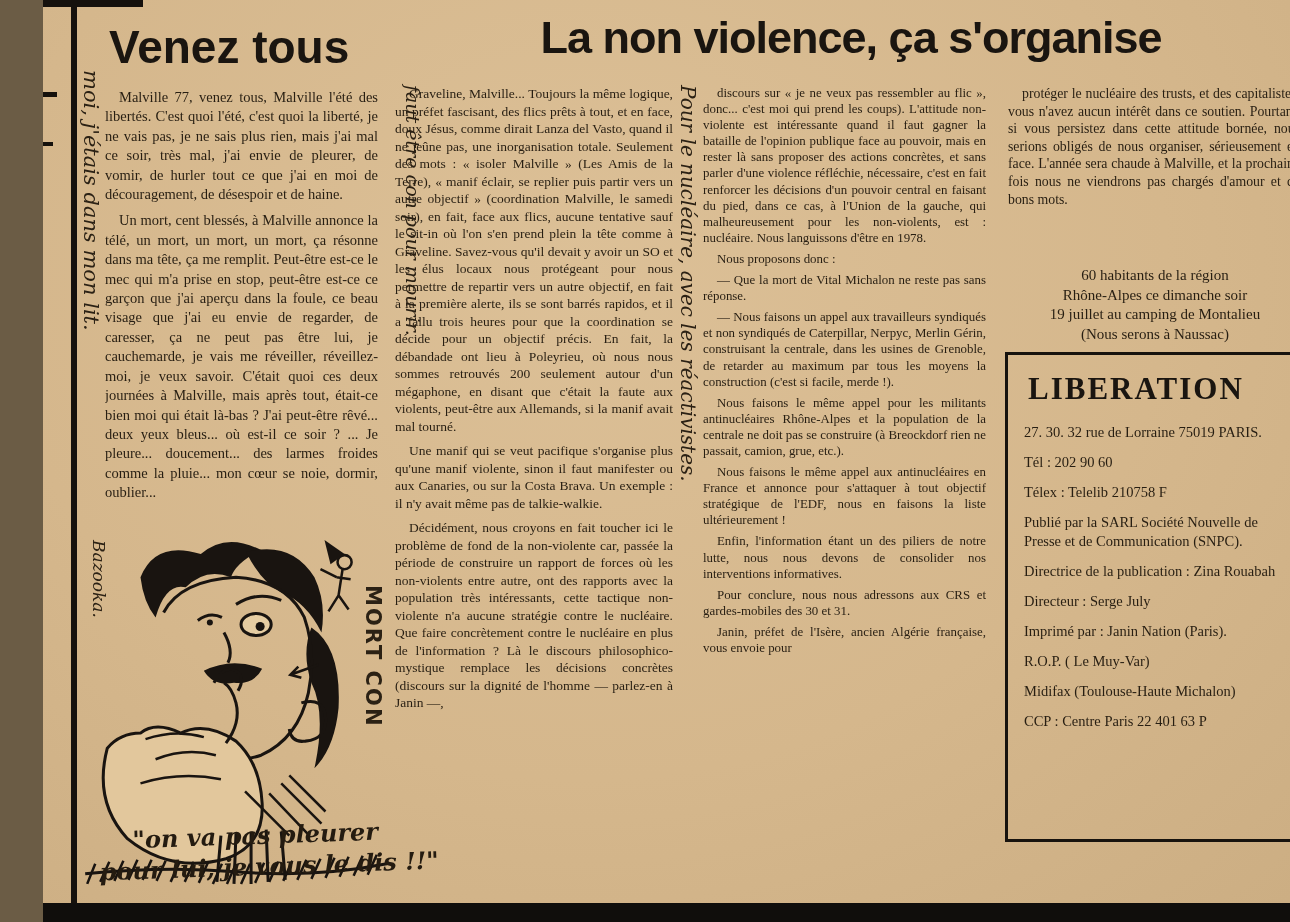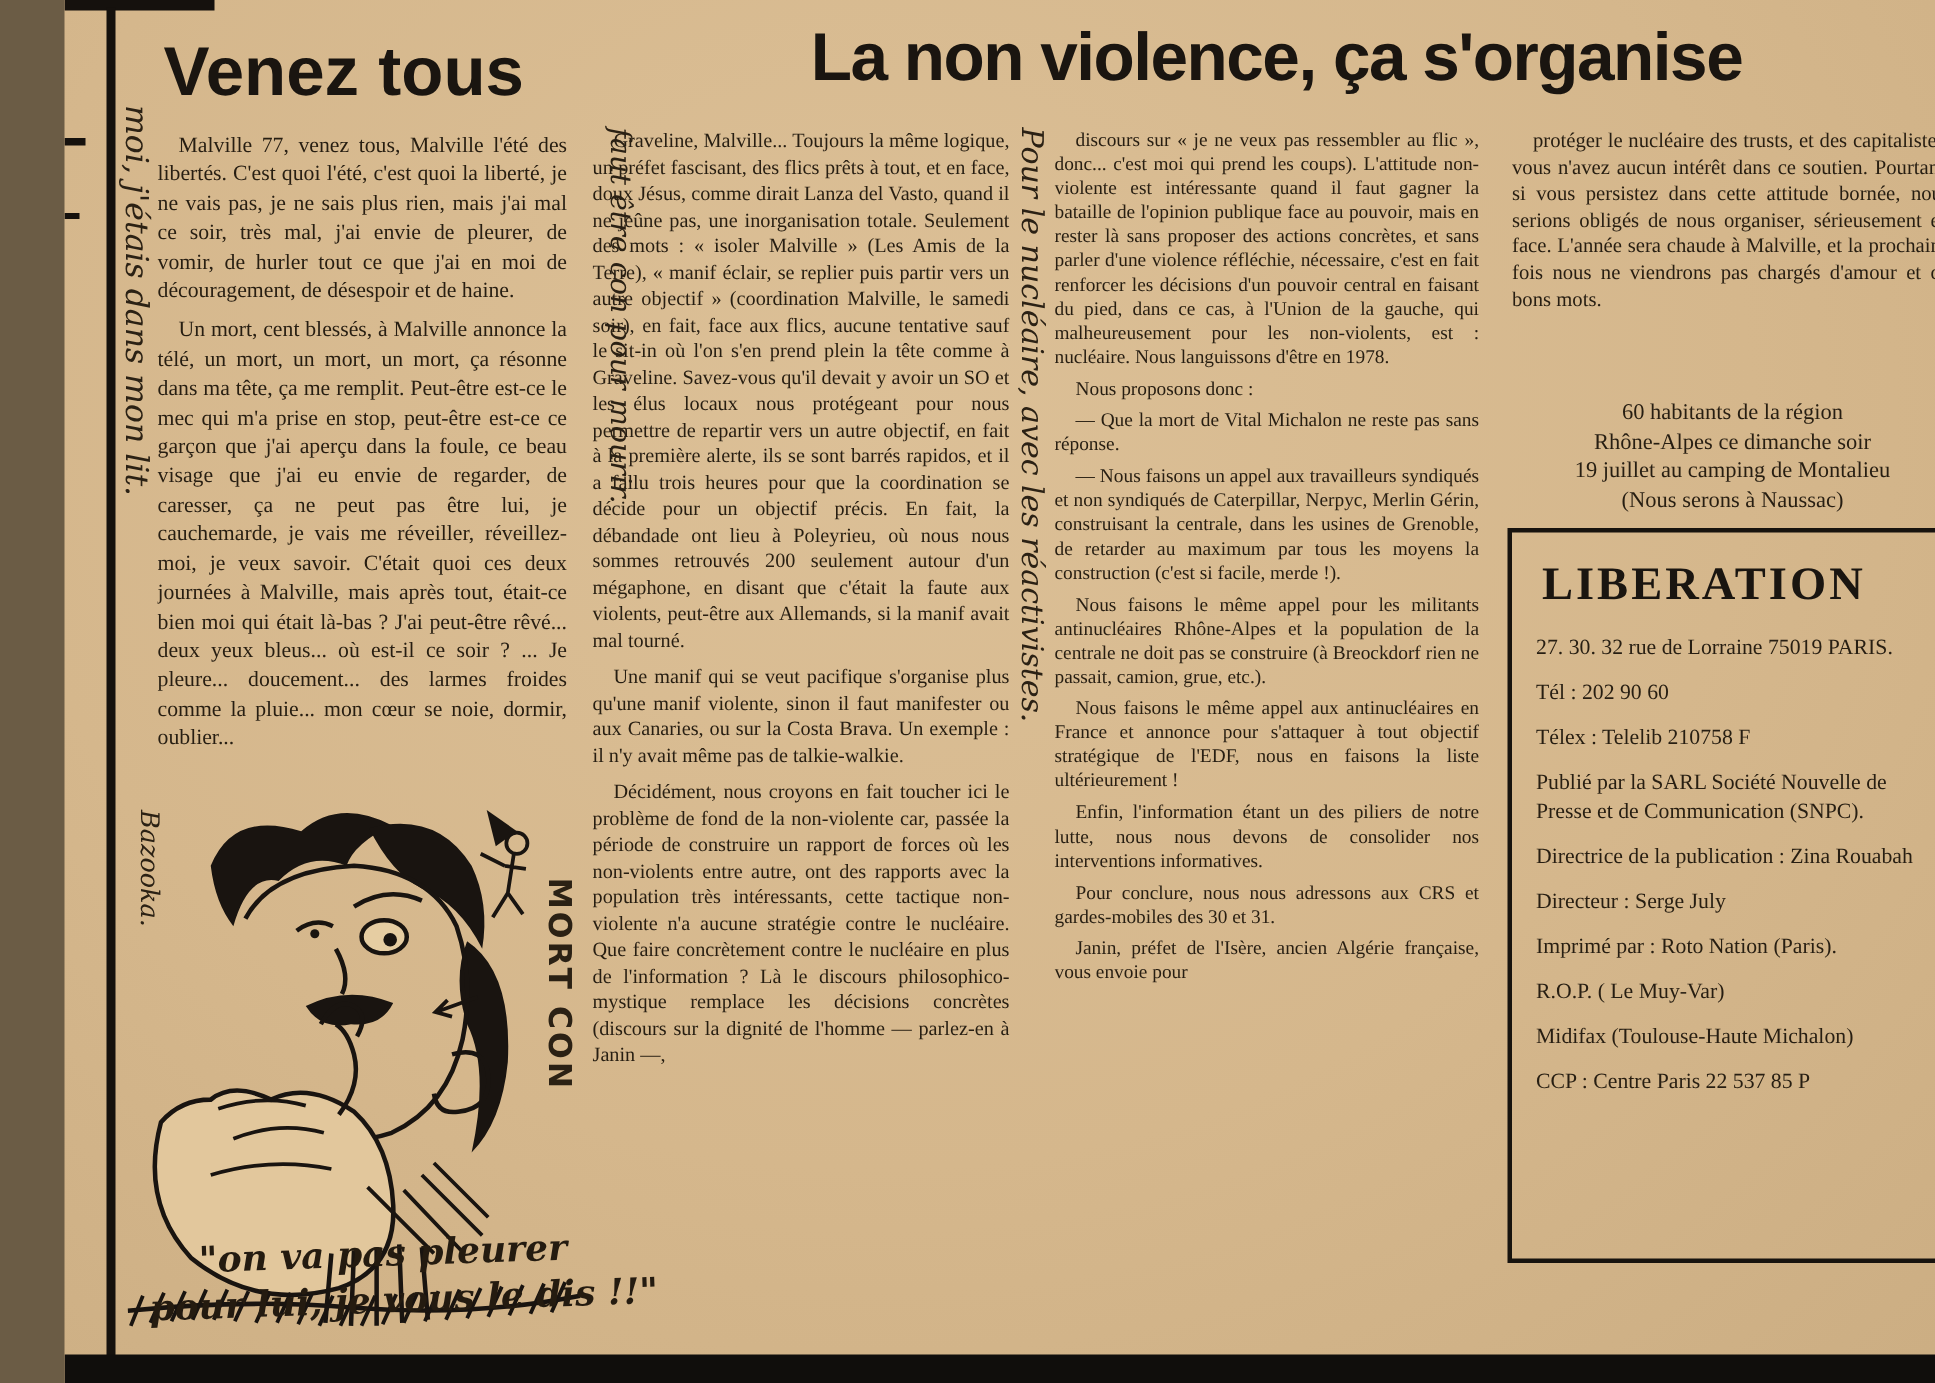--- a/index.html
+++ b/index.html
@@ -113,24 +113,24 @@
   </div>
 
   <div class="masthead">
     <div class="masthead-title">LIBERATION</div>
     <div class="masthead-line">27. 30. 32 rue de Lorraine 75019 PARIS.</div>
     <div class="masthead-line">Tél : 202 90 60</div>
     <div class="masthead-line">Télex : Telelib 210758 F</div>
     <div class="masthead-line">Publié par la SARL Société Nouvelle de Presse et de Communication (SNPC).</div>
     <div class="masthead-line">Directrice de la publication : Zina Rouabah</div>
     <div class="masthead-line">Directeur : Serge July</div>
-    <div class="masthead-line">Imprimé par : Roto Nation (Paris).</div>
+    <div class="masthead-line">Imprimé par : Janin Nation (Paris).</div>
     <div class="masthead-line">R.O.P. ( Le Muy-Var)</div>
     <div class="masthead-line">Midifax (Toulouse-Haute Michalon)</div>
-    <div class="masthead-line">CCP : Centre Paris 22 537 85 P</div>
+    <div class="masthead-line">CCP : Centre Paris 22 401 63 P</div>
   </div>
 
   <div id="hw-left" class="hw vert">moi, j'étais dans mon lit.</div>
   <div id="hw-12" class="hw vert">faut être con pour mourir.</div>
   <div id="hw-23" class="hw vert">Pour le nucléaire, avec les réactivistes.</div>
   <div id="hw-bazooka" class="hw vert">Bazooka.</div>
   <div id="hw-mortcon" class="hw vert">MORT CON</div>
 
   <div class="cartoon">
     <svg viewBox="0 0 300 370" width="302" height="372">

